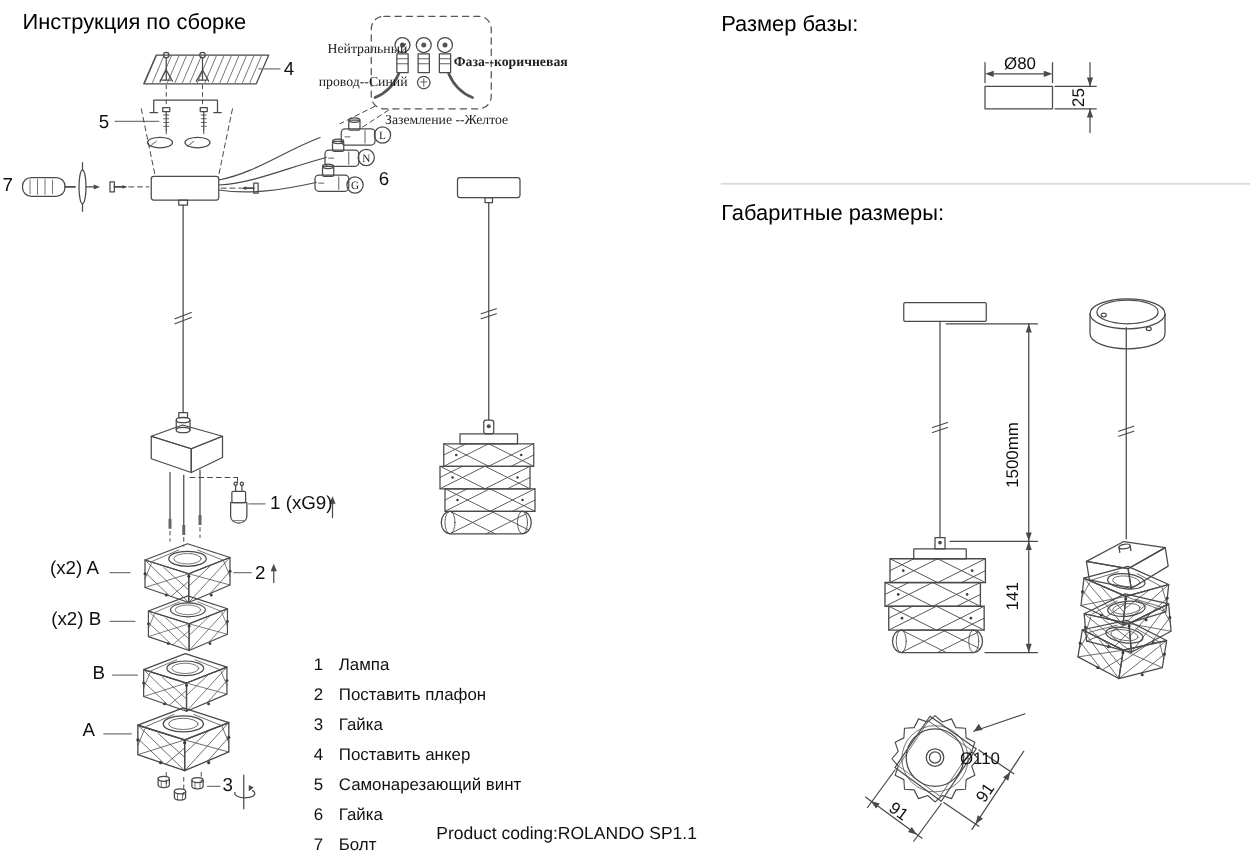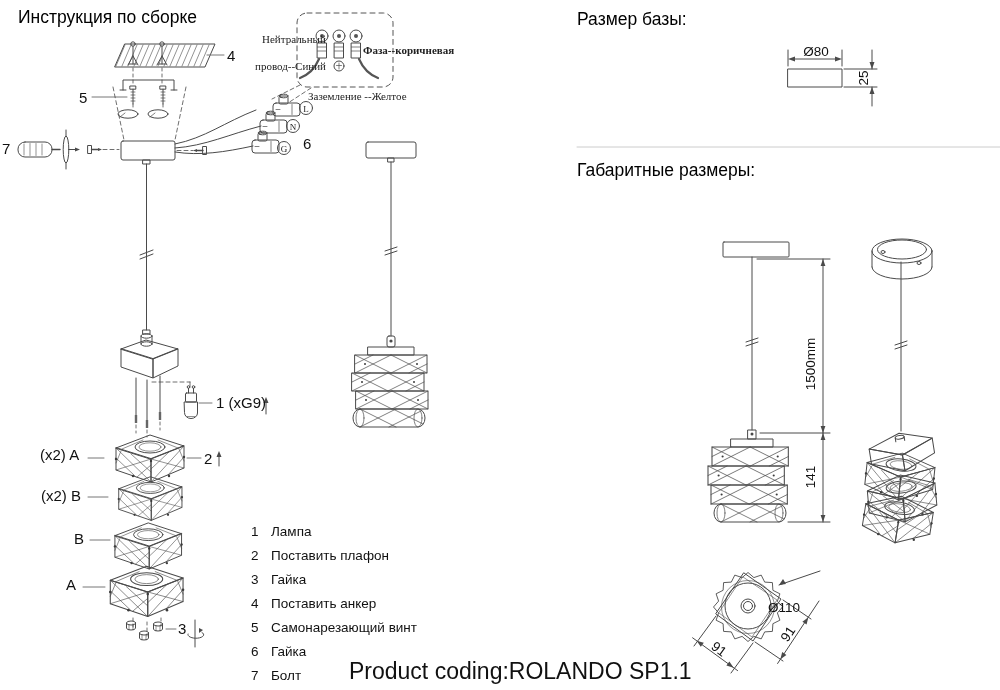--- a/index.html
+++ b/index.html
@@ -8,21 +8,21 @@
   .sheet svg { position:absolute; left:0; top:0; }
   .lbl { position:absolute; white-space:nowrap; }
   .title { font-size:17.5px; color:#000;text-align:center; }
   .callout { font-size:15px; }
   .dimc { position:absolute; white-space:nowrap; font-size:13.5px;
           transform:translate(-50%,-50%); }
   .wire { font-family:"Liberation Serif", serif; font-size:11px; color:#222; }
   .plist { position:absolute; left:251px; top:519px; font-size:13.5px; }
   .plist-row { display:flex; height:24px; align-items:center; }
   .plist-row .num { width:20px; }
-  .coding { font-size:23px; }
+  .coding { font-size:14px; }
 </style>
 </head>
 <body>
 
 <div class="sheet">
 
 <svg width="1000" height="690" viewBox="0 0 1000 690">
   <defs>
     <g id="shade">
       <polygon points="4,17 38,4 72,15 39,28"></polygon>

